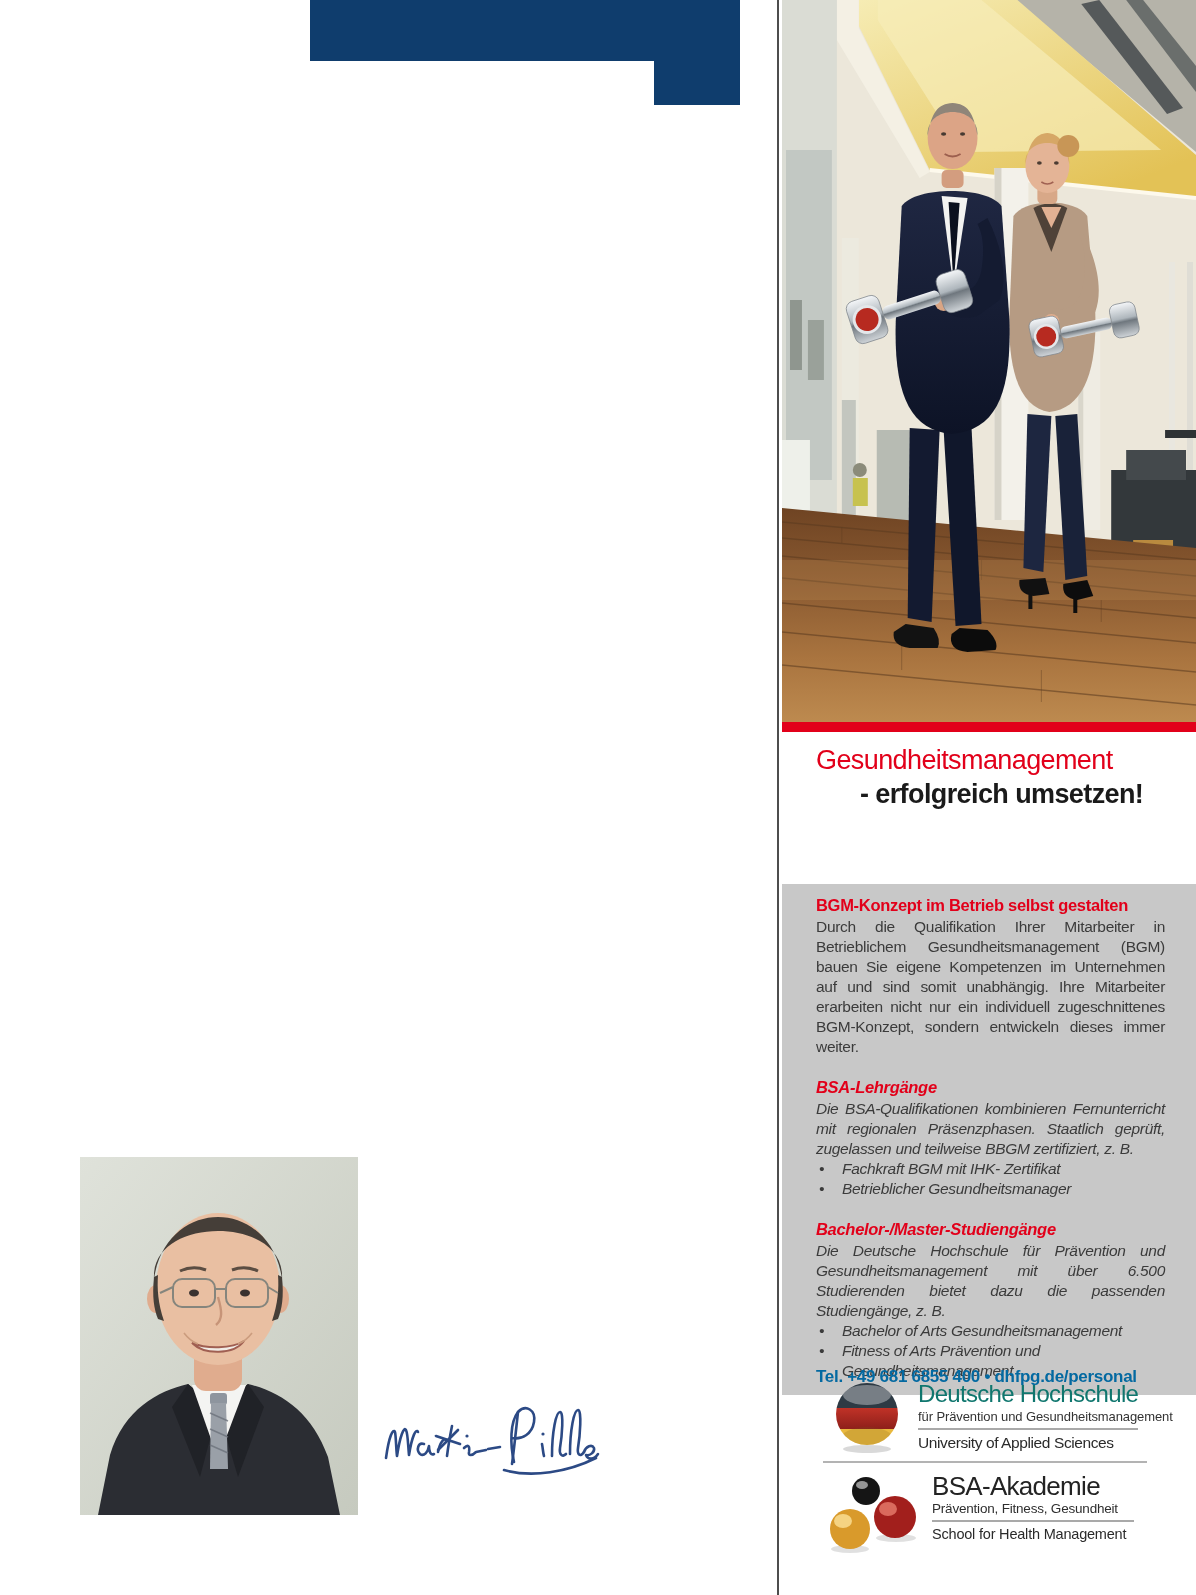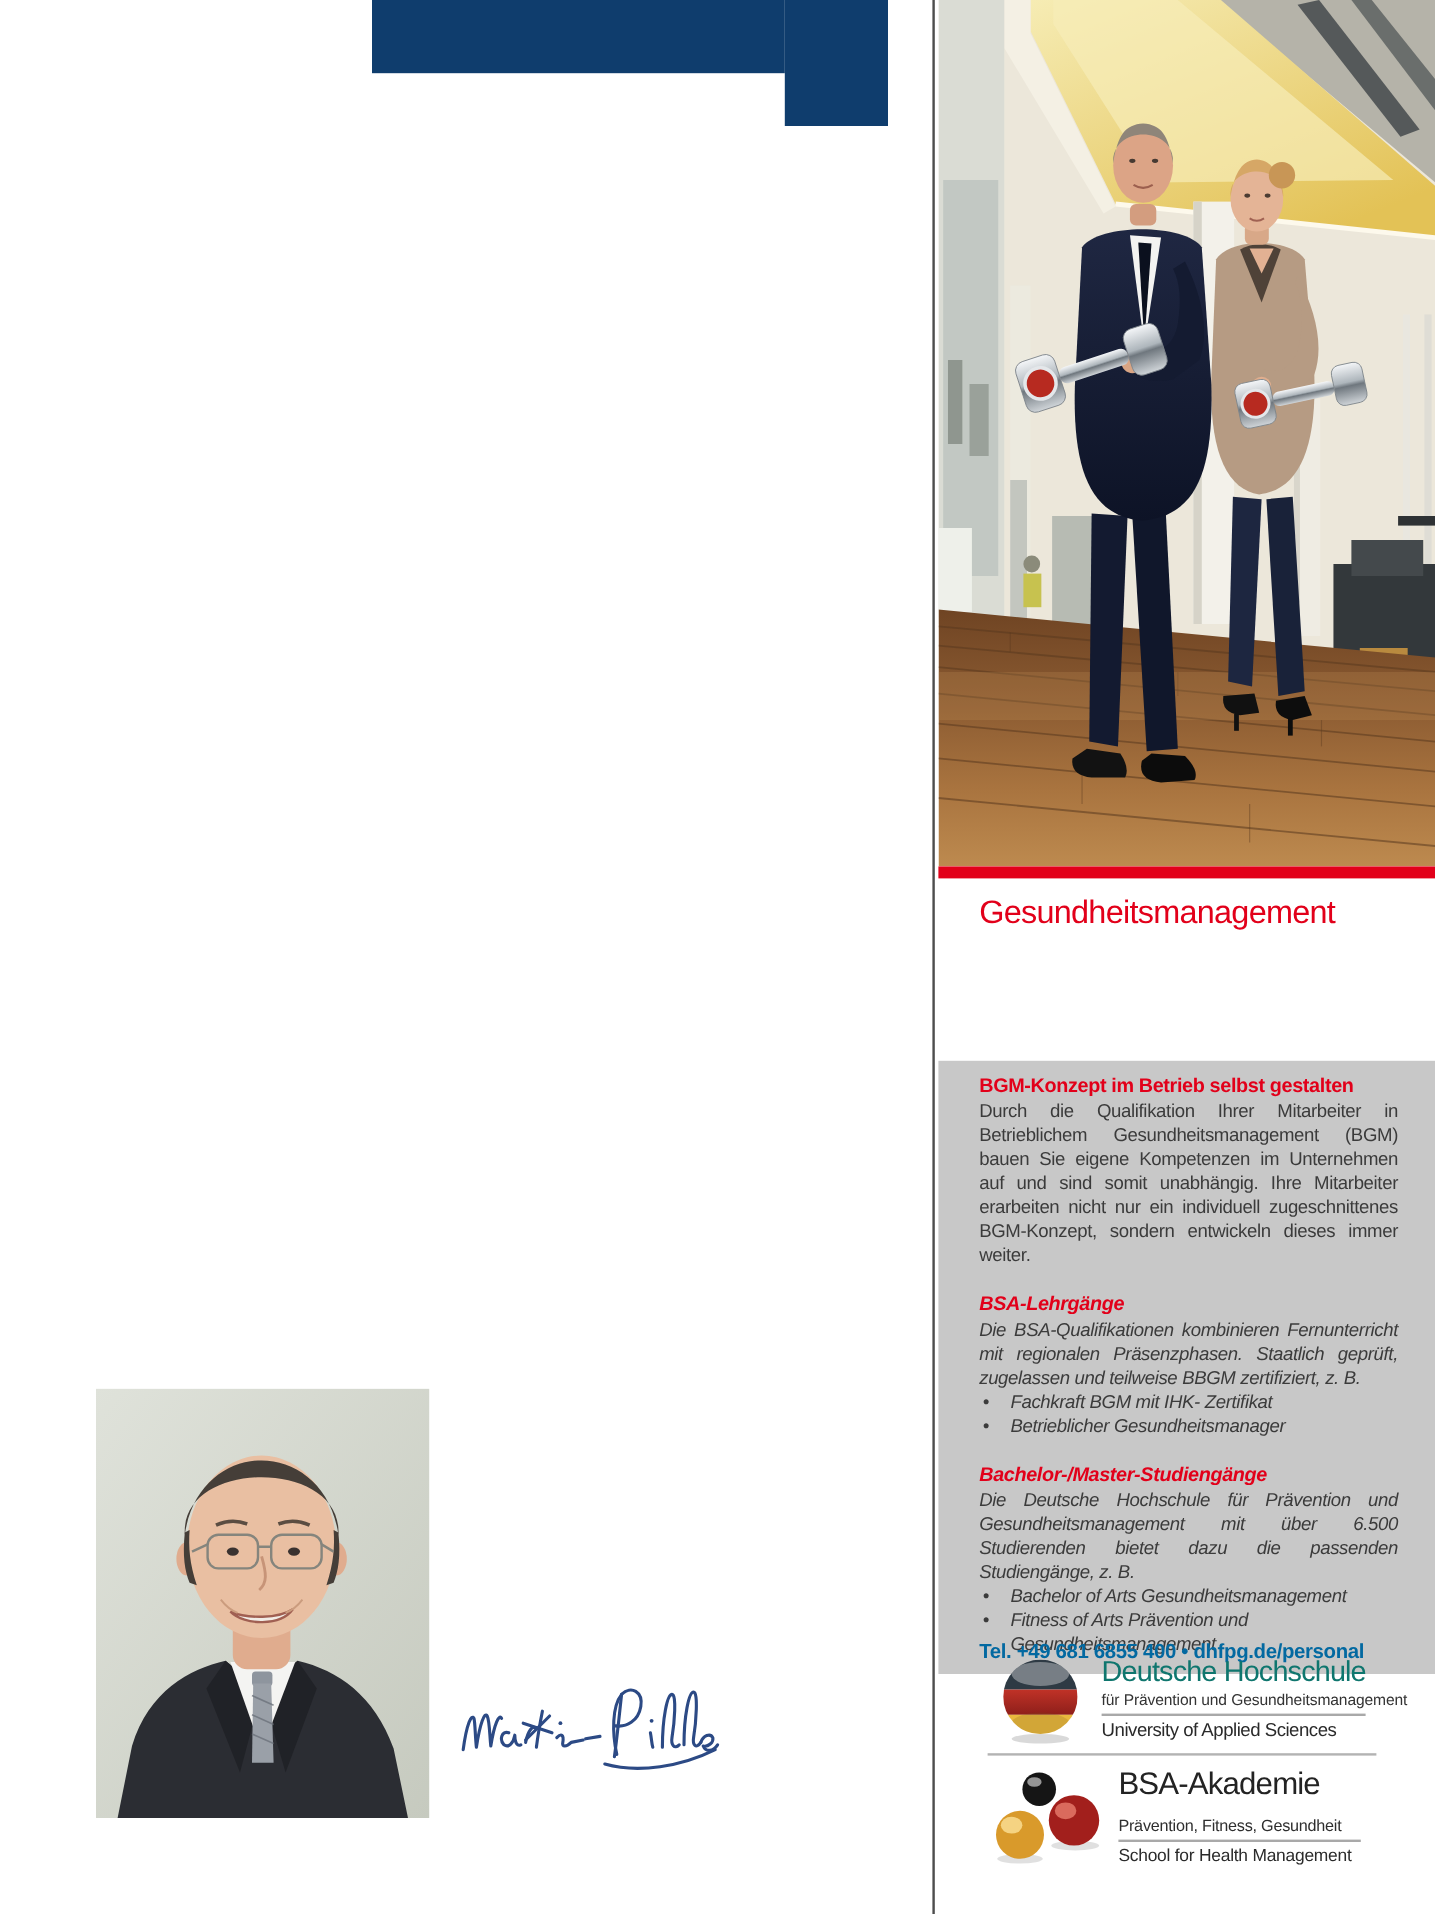--- a/index.html
+++ b/index.html
@@ -64,21 +64,21 @@
   .dh-sub{font-size:13px; color:#333; margin-top:2px; letter-spacing:-0.1px; white-space:nowrap;}
   .dh-line{width:220px; height:2px; background:#a9a9a9; margin:4px 0 4px 0;}
   .dh-tag{font-size:15.5px; color:#2a2a2a; letter-spacing:-0.4px; white-space:nowrap;}
 
   .logo-sep{left:823px; top:1461px; width:324px; height:2px; background:#b3b3b3;}
 
   .bsa-logo{left:782px; top:1468px; width:414px; height:92px;}
   .bsa-spheres{position:absolute; left:44px; top:4px; width:96px; height:84px;}
   .bsa-text{position:absolute; left:150px; top:4px; width:220px;}
   .bsa-title{font-size:26px; color:#232323; letter-spacing:-0.7px; line-height:28px; white-space:nowrap;}
-  .bsa-sub{font-size:13.5px; color:#2e2e2e; margin-top:14px; letter-spacing:-0.2px; white-space:nowrap;}
+  .bsa-sub{font-size:13.5px; color:#2e2e2e; margin-top:1px; letter-spacing:-0.2px; white-space:nowrap;}
   .bsa-line{width:202px; height:1.5px; background:#a9a9a9; margin:4px 0 4px 0;}
   .bsa-tag{font-size:14.5px; color:#2a2a2a; letter-spacing:-0.2px; white-space:nowrap;}
 
   
   .portrait{left:80px; top:1157px; width:278px; height:358px; overflow:hidden;}
   .portrait svg{display:block; width:100%; height:100%;}
   .signature{left:372px; top:1392px; width:228px; height:95px;}
   .signature svg{display:block; width:100%; height:100%;}
 </style>
 </head>
@@ -225,20 +225,21 @@
           <circle cx="-47" cy="0" r="11.5" fill="#b72a20"></circle>
         </g>
       </g>
     </svg>
   </div>
 
   <div class="abs red-bar"></div>
 
   <div class="abs headline">
     <div class="h1">Gesundheitsmanagement</div>
+    <div class="h2">- erfolgreich umsetzen!</div>
   </div>
 
   <div class="abs info-box">
     <div class="sec">
       <h3 class="sec-h">BGM-Konzept im Betrieb selbst gestalten</h3>
       <p class="sec-p">Durch die Qualifikation Ihrer Mitarbeiter in Betrieblichem Gesundheitsmanagement (BGM) bauen Sie eigene Kompetenzen im Unternehmen auf und sind somit unabhängig. Ihre Mitarbeiter erarbeiten nicht nur ein individuell zugeschnittenes BGM-Konzept, sondern entwickeln dieses immer weiter.</p>
     </div>
     <div class="sec">
       <h3 class="sec-h">BSA-Lehrgänge</h3>
       <p class="sec-p">Die BSA-Qualifikationen kombinieren Fernunterricht mit regionalen Präsenzphasen. Staatlich geprüft, zugelassen und teilweise BBGM zertifiziert, z. B.</p>

